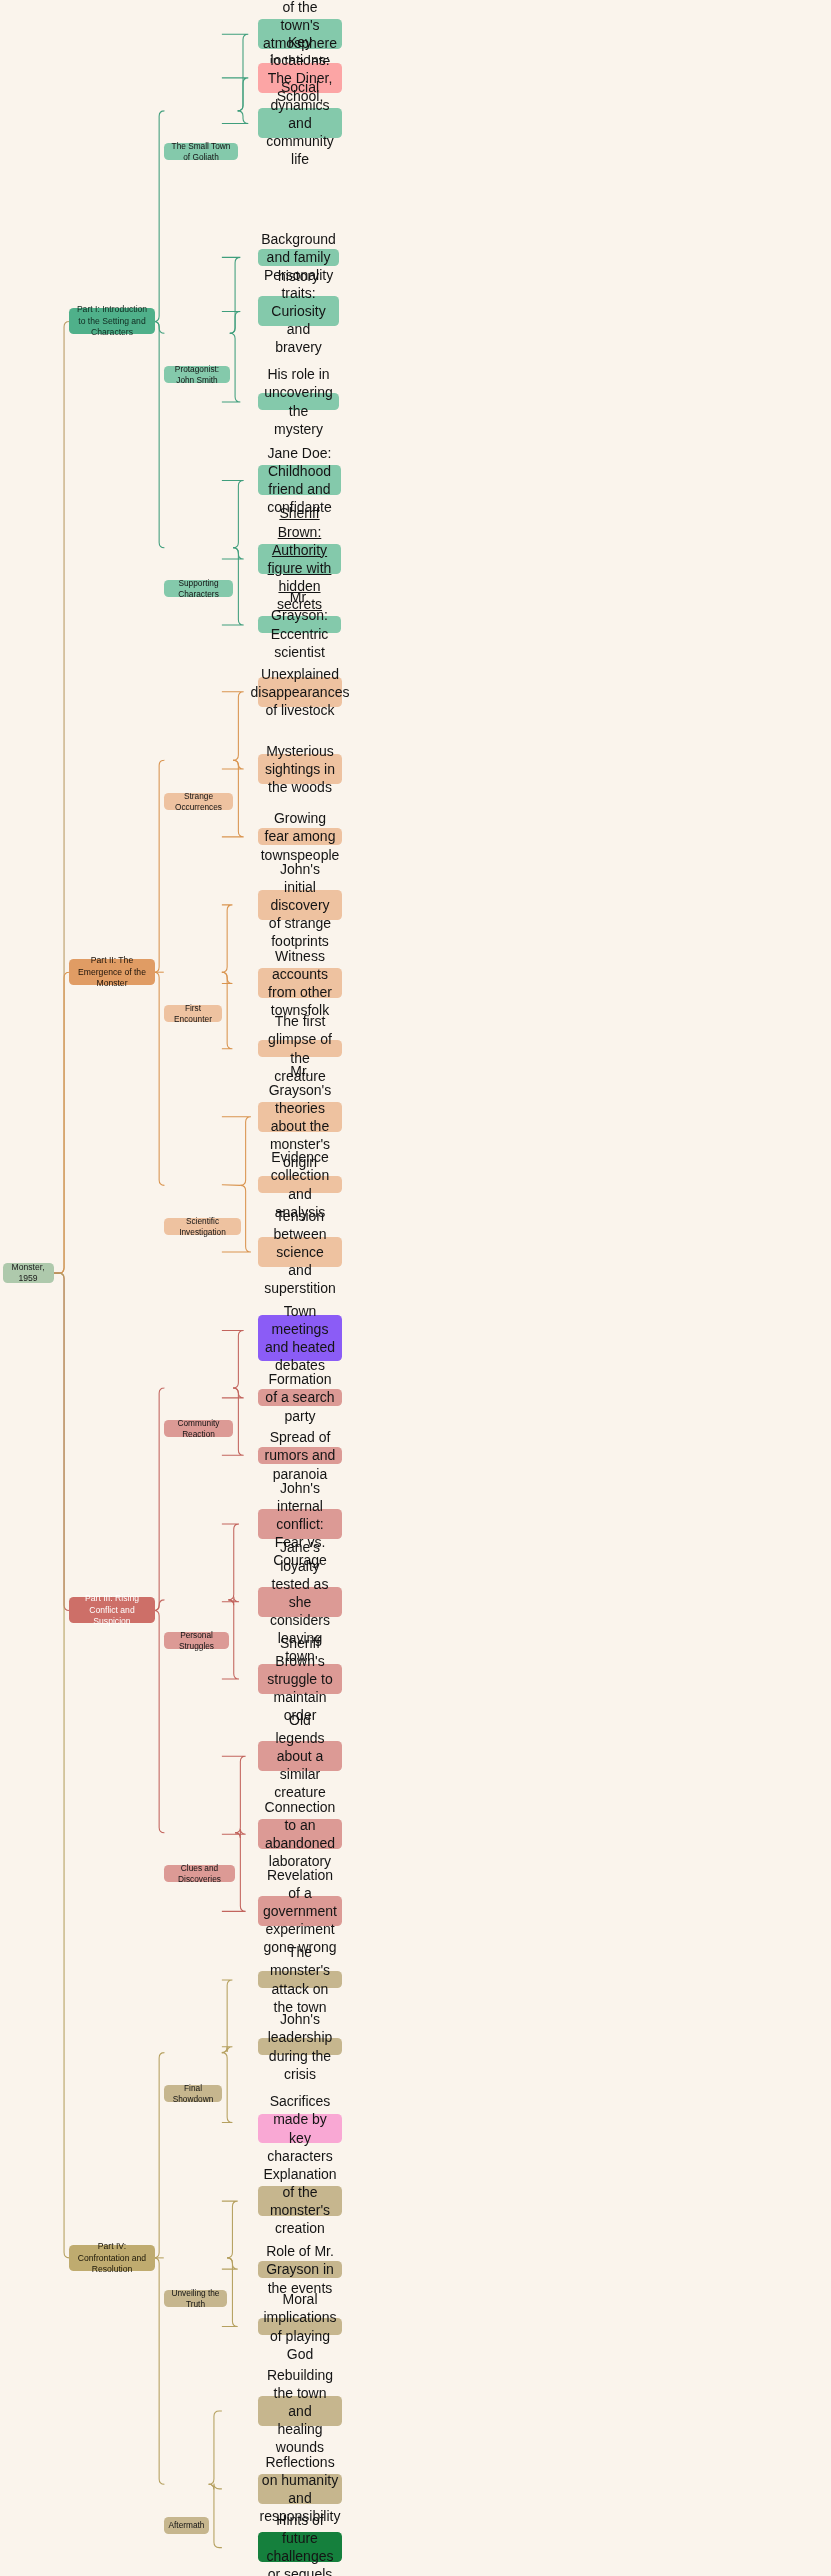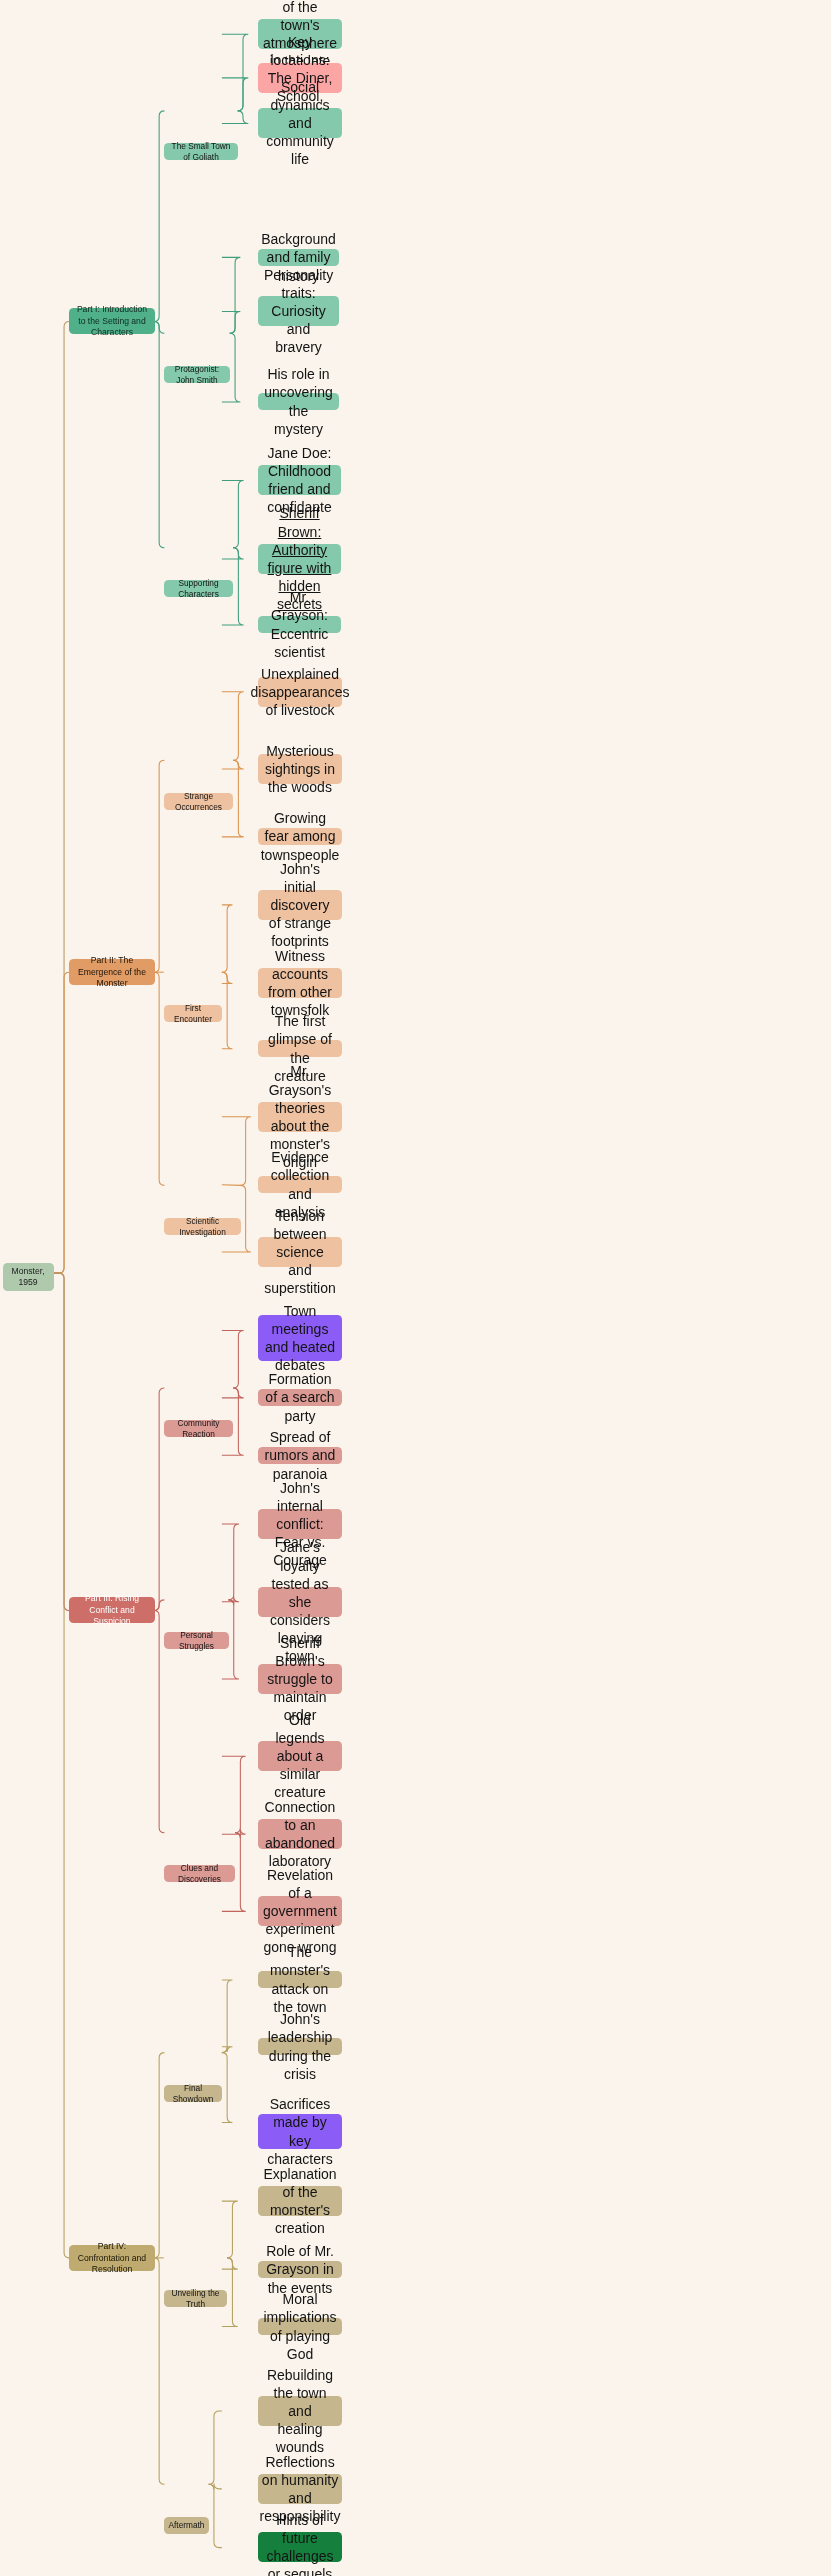--- a/index.html
+++ b/index.html
@@ -71,21 +71,21 @@
     <path d="M234,3421 L248,3421" class="edge" stroke="#b5a05f"></path>
     <path d="M344,3421 L344,3421 Q352,3421 352,3413 L352,3343 Q352,3335 360,3335 L336,3335" class="edge" stroke="#b5a05f"></path>
     <path d="M344,3421 L344,3421 Q352,3421 352,3429 L352,3430 Q352,3438 360,3438 L336,3438" class="edge" stroke="#b5a05f"></path>
     <path d="M344,3421 L344,3421 Q352,3421 352,3429 L352,3517 Q352,3525 360,3525 L336,3525" class="edge" stroke="#b5a05f"></path>
     <path d="M234,3421 L233,3421 Q241,3421 241,3429 L241,3756 Q241,3764 249,3764 L248,3764" class="edge" stroke="#b5a05f"></path>
     <path d="M316,3764 L316,3764 Q324,3764 324,3756 L324,3661 Q324,3653 332,3653 L336,3653" class="edge" stroke="#b5a05f"></path>
     <path d="M316,3764 L316,3764 Q324,3764 324,3772 L324,3763 Q324,3771 332,3771 L336,3771" class="edge" stroke="#b5a05f"></path>
     <path d="M316,3764 L316,3764 Q324,3764 324,3772 L324,3852 Q324,3860 332,3860 L336,3860" class="edge" stroke="#b5a05f"></path>
   </svg>
 <div id="nodes">
-    <div class="node-box lvl0" style="left: 2.6px; top: 1263px; width: 51px; height: 28px; background: rgb(174, 201, 172); color: rgb(28, 28, 28);">Monster, 1959</div>
+    <div class="node-box lvl0" style="left: 2.6px; top: 1263px; width: 51px; height: 20px; background: rgb(174, 201, 172); color: rgb(28, 28, 28);">Monster, 1959</div>
     <div class="node-box lvl1" style="left: 69px; top: 308px; width: 86px; height: 26.4px; background: rgb(79, 176, 138); color: rgb(16, 43, 32);">Part I: Introduction to the Setting and Characters</div>
     <div class="node-box lvl2" style="left: 164px; top: 102px; width: 74px; height: 17px; background: rgb(132, 201, 171); color: rgb(20, 20, 20);">The Small Town of Goliath</div>
     <div class="node-box lvl3" style="left: 222px; top: 19px; width: 84px; height: 30px; background: rgb(132, 201, 171); color: rgb(20, 20, 20);">Description of the town's atmosphere in the late 1950s</div>
     <div class="node-box lvl3" style="left: 222px; top: 63px; width: 84px; height: 30px; background: #fca5a5; color: rgb(20, 20, 20);">Key locations: The Diner, School, Church</div>
     <div class="node-box lvl3" style="left: 222px; top: 108px; width: 84px; height: 30px; background: rgb(132, 201, 171); color: rgb(20, 20, 20);">Social dynamics and community life</div>
     <div class="node-box lvl2" style="left: 164px; top: 325px; width: 66px; height: 17px; background: rgb(132, 201, 171); color: rgb(20, 20, 20);">Protagonist: John Smith</div>
     <div class="node-box lvl3" style="left: 222px; top: 249px; width: 81px; height: 17px; background: rgb(132, 201, 171); color: rgb(20, 20, 20);">Background and family history</div>
     <div class="node-box lvl3" style="left: 222px; top: 296px; width: 81px; height: 30px; background: rgb(132, 201, 171); color: rgb(20, 20, 20);">Personality traits: Curiosity and bravery</div>
     <div class="node-box lvl3" style="left: 222px; top: 393px; width: 81px; height: 17px; background: rgb(132, 201, 171); color: rgb(20, 20, 20);">His role in uncovering the mystery</div>
     <div class="node-box lvl2" style="left: 164px; top: 539px; width: 69px; height: 17px; background: rgb(132, 201, 171); color: rgb(20, 20, 20);">Supporting Characters</div>
@@ -115,21 +115,21 @@
     <div class="node-box lvl3" style="left: 222px; top: 1587px; width: 84px; height: 30px; background: rgb(220, 154, 149); color: rgb(20, 20, 20);">Jane's loyalty tested as she considers leaving town</div>
     <div class="node-box lvl3" style="left: 222px; top: 1664px; width: 84px; height: 30px; background: rgb(220, 154, 149); color: rgb(20, 20, 20);">Sheriff Brown's struggle to maintain order</div>
     <div class="node-box lvl2" style="left: 164px; top: 1824px; width: 71px; height: 17px; background: rgb(220, 154, 149); color: rgb(20, 20, 20);">Clues and Discoveries</div>
     <div class="node-box lvl3" style="left: 222px; top: 1741px; width: 84px; height: 30px; background: rgb(220, 154, 149); color: rgb(20, 20, 20);">Old legends about a similar creature</div>
     <div class="node-box lvl3" style="left: 222px; top: 1819px; width: 84px; height: 30px; background: rgb(220, 154, 149); color: rgb(20, 20, 20);">Connection to an abandoned laboratory</div>
     <div class="node-box lvl3" style="left: 222px; top: 1896px; width: 84px; height: 30px; background: rgb(220, 154, 149); color: rgb(20, 20, 20);">Revelation of a government experiment gone wrong</div>
     <div class="node-box lvl1" style="left: 69px; top: 2245px; width: 86px; height: 26.4px; background: rgb(191, 171, 111); color: rgb(28, 23, 8);">Part IV: Confrontation and Resolution</div>
     <div class="node-box lvl2" style="left: 164px; top: 2044px; width: 58px; height: 17px; background: rgb(198, 182, 142); color: rgb(20, 20, 20);">Final Showdown</div>
     <div class="node-box lvl3" style="left: 222px; top: 1971px; width: 84px; height: 17px; background: rgb(198, 182, 142); color: rgb(20, 20, 20);">The monster's attack on the town</div>
     <div class="node-box lvl3" style="left: 222px; top: 2038px; width: 84px; height: 17px; background: rgb(198, 182, 142); color: rgb(20, 20, 20);">John's leadership during the crisis</div>
-    <div class="node-box lvl3" style="left: 222px; top: 2114px; width: 84px; height: 35px; background: #8b5cf6; color: rgb(20, 20, 20);">Sacrifices made by key characters</div>
+    <div class="node-box lvl3" style="left: 222px; top: 2114px; width: 84px; height: 29px; background: #f9a8d4; color: rgb(20, 20, 20);">Sacrifices made by key characters</div>
     <div class="node-box lvl2" style="left: 164px; top: 2249px; width: 63px; height: 17px; background: rgb(198, 182, 142); color: rgb(20, 20, 20);">Unveiling the Truth</div>
     <div class="node-box lvl3" style="left: 222px; top: 2186px; width: 84px; height: 30px; background: rgb(198, 182, 142); color: rgb(20, 20, 20);">Explanation of the monster's creation</div>
     <div class="node-box lvl3" style="left: 222px; top: 2261px; width: 84px; height: 17px; background: rgb(198, 182, 142); color: rgb(20, 20, 20);">Role of Mr. Grayson in the events</div>
     <div class="node-box lvl3" style="left: 222px; top: 2318px; width: 84px; height: 17px; background: rgb(198, 182, 142); color: rgb(20, 20, 20);">Moral implications of playing God</div>
     <div class="node-box lvl2" style="left: 164px; top: 2476px; width: 45px; height: 17px; background: rgb(198, 182, 142); color: rgb(20, 20, 20);">Aftermath</div>
     <div class="node-box lvl3" style="left: 222px; top: 2396px; width: 84px; height: 30px; background: rgb(198, 182, 142); color: rgb(20, 20, 20);">Rebuilding the town and healing wounds</div>
     <div class="node-box lvl3" style="left: 222px; top: 2474px; width: 84px; height: 30px; background: rgb(198, 182, 142); color: rgb(20, 20, 20);">Reflections on humanity and responsibility</div>
     <div class="node-box lvl3" style="left: 222px; top: 2532px; width: 84px; height: 30px; background: #15803d; color: rgb(20, 20, 20);">Hints of future challenges or sequels</div>
   </div>
 

